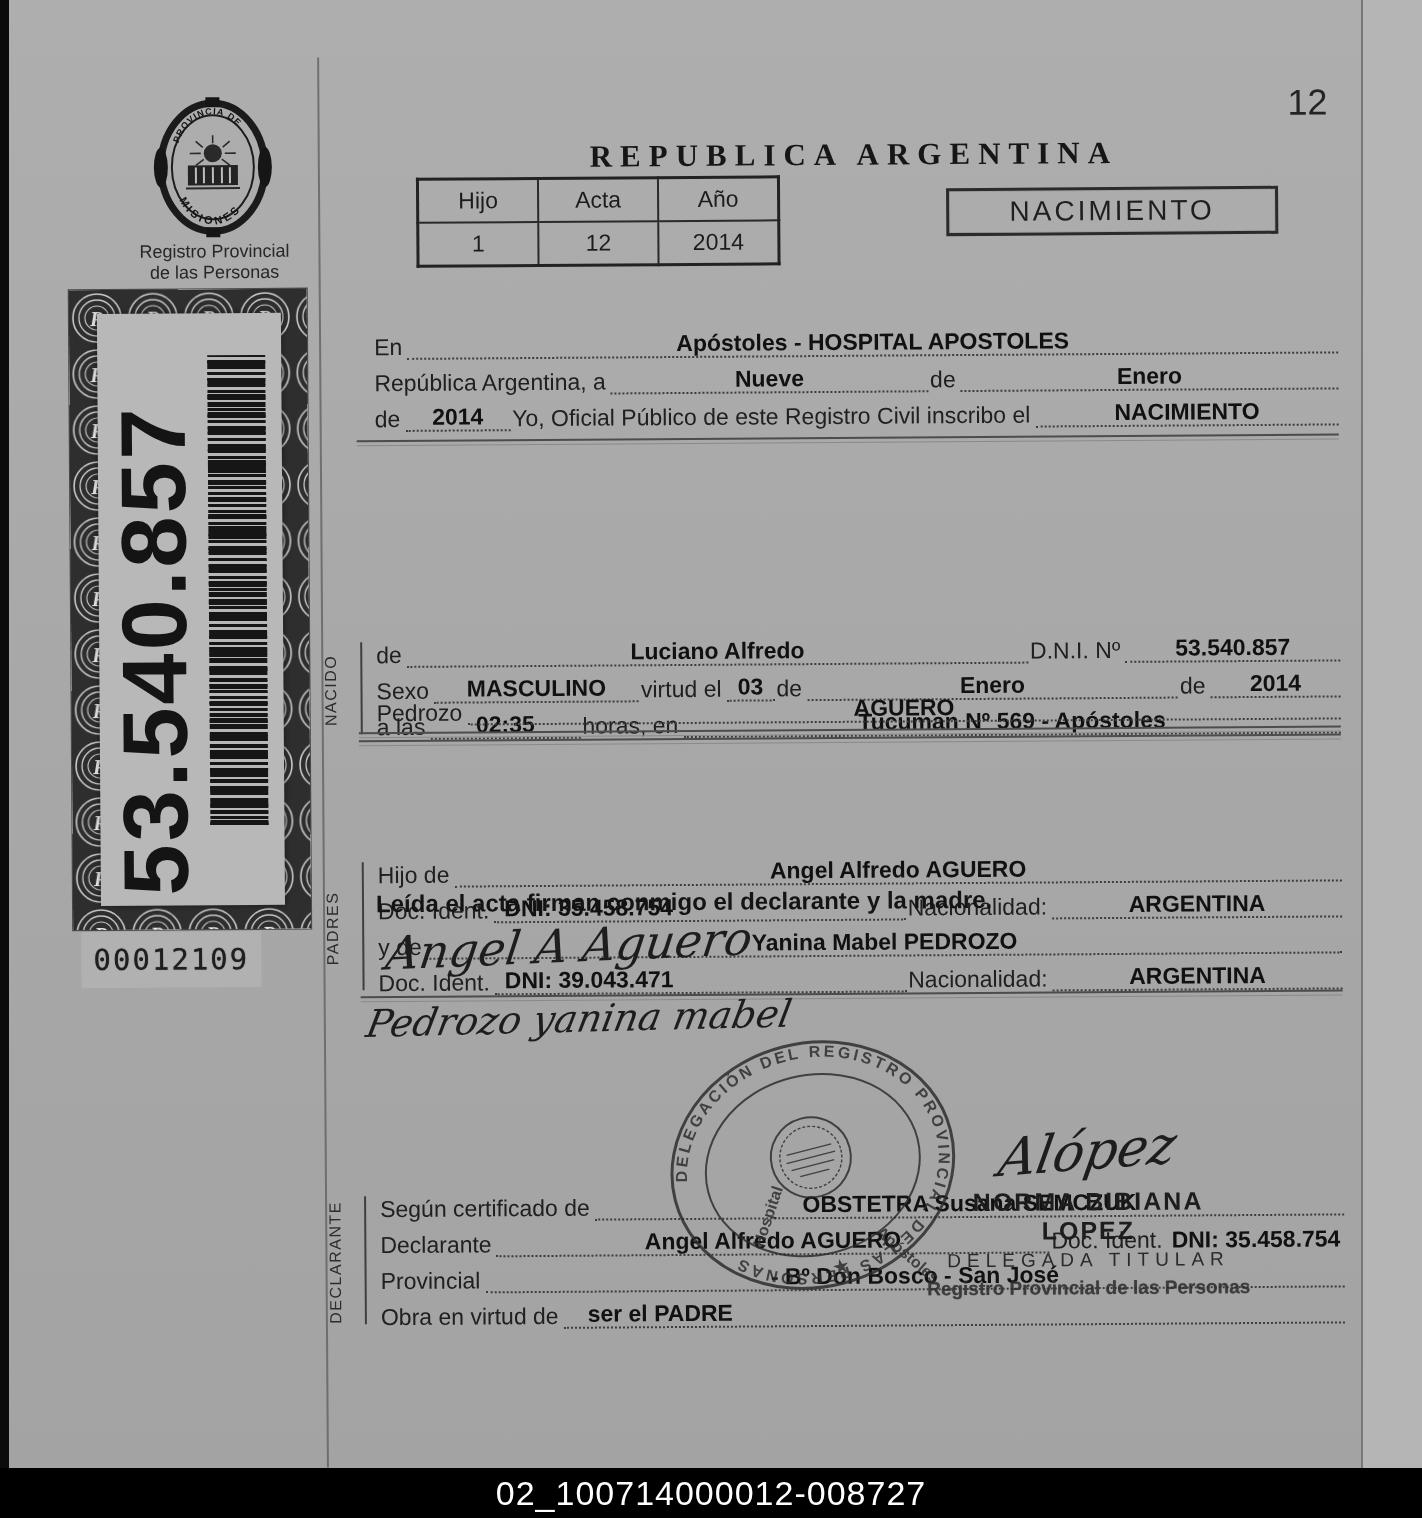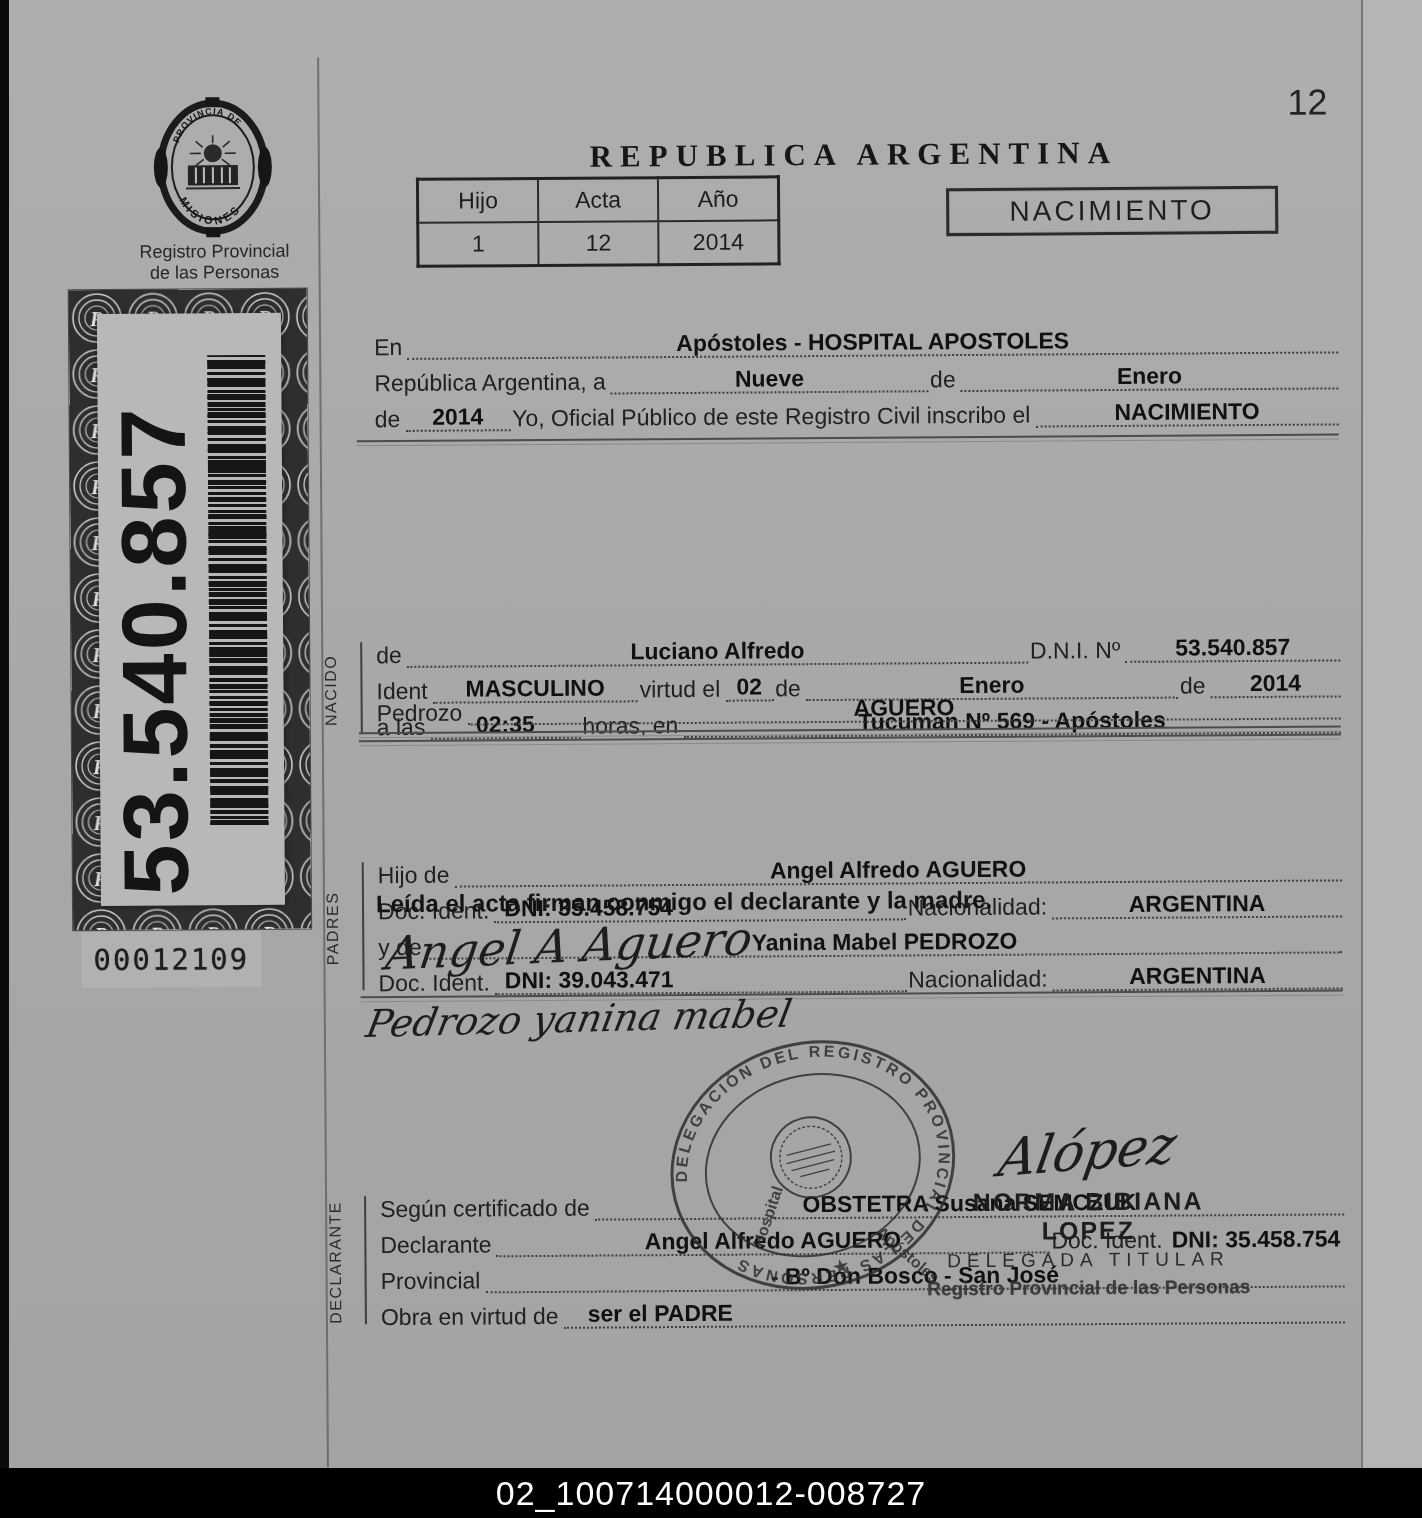--- a/index.html
+++ b/index.html
@@ -199,24 +199,24 @@
       <div class="vlabel">
           <span>NACIDO</span>
         </div>
       <div class="row">
         <span class="lbl">de</span>
         <span class="slot">Luciano Alfredo</span>
         <span class="lbl">D.N.I. Nº</span>
         <span class="slot" style="flex:0 0 215px">53.540.857</span>
       </div>
       <div class="row">
-        <span class="lbl">Ident</span>
+        <span class="lbl">Sexo</span>
         <span class="slot" style="flex:0 0 205px">MASCULINO</span>
         <span class="lbl">virtud el</span>
-        <span class="slot" style="flex:0 0 48px">02</span>
+        <span class="slot" style="flex:0 0 48px">03</span>
         <span class="lbl">de</span>
         <span class="slot">Enero</span>
         <span class="lbl">de</span>
         <span class="slot" style="flex:0 0 130px">2014</span>
       </div>
       <div class="row">
         <span class="lbl">a las</span>
         <span class="slot" style="flex:0 0 150px">02:35</span>
         <span class="lbl">horas, en</span>
         <span class="slot">Tucuman Nº 569 - Apóstoles</span>

